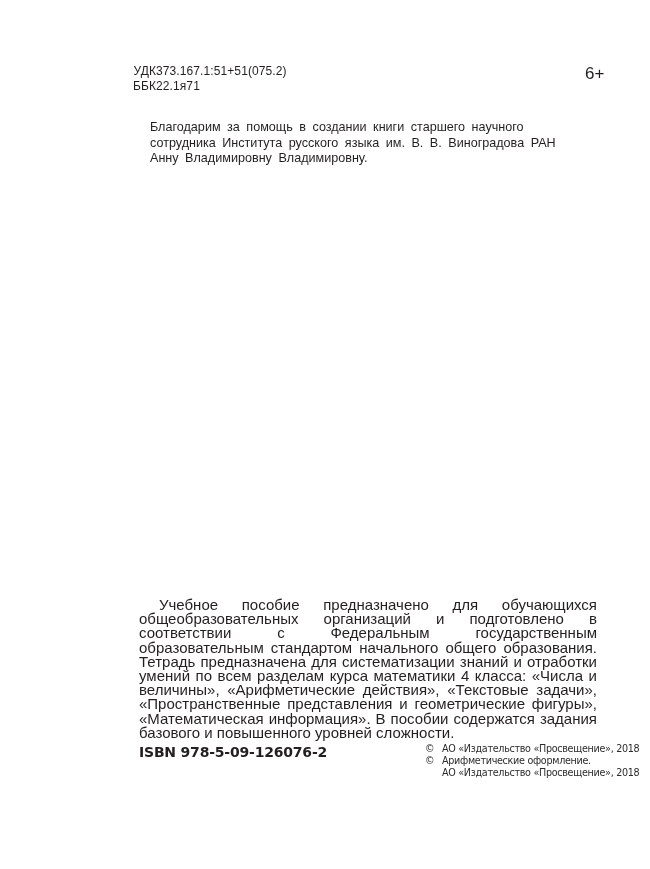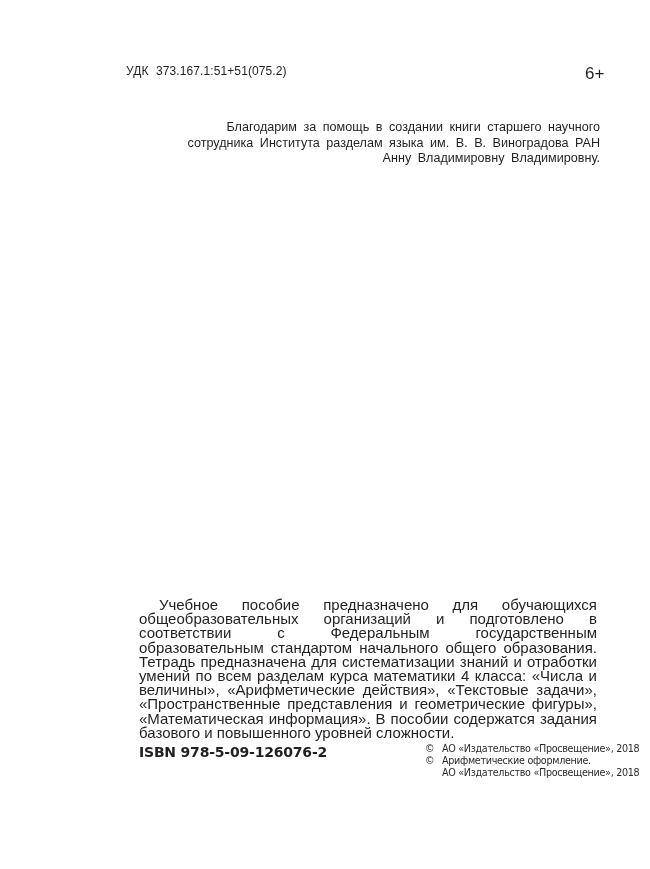--- a/index.html
+++ b/index.html
@@ -19,38 +19,39 @@
       position: absolute;
       left: 126px;
       top: 64px;
       font-size: 12px;
       line-height: 15px;
       letter-spacing: 0.1px;
     }
     .udk-row {
       display: flex;
       white-space: nowrap;
+      text-align: right;
     }
     .udk-key {
       width: 30px;
       display: inline-block;
     }
     .age-rating {
       position: absolute;
       left: 585px;
       top: 64px;
       font-size: 17px;
       line-height: 20px;
     }
     .thanks {
       position: absolute;
       left: 150px;
       top: 120px;
       width: 450px;
-      text-align: right;
+      text-align: left;
       font-size: 12.6px;
       line-height: 15.6px;
       word-spacing: 3px;
     }
     .annotation {
       position: absolute;
       left: 139px;
       top: 598px;
       width: 458px;
       font-size: 15px;
@@ -97,27 +98,31 @@
     }
   </style>
 </head>
 <body>
 
 <div class="udk-block">
   <div class="udk-row">
     <span class="udk-key">УДК</span>
     <span>373.167.1:51+51(075.2)</span>
   </div>
+  <div class="udk-row">
+    <span class="udk-key">ББК</span>
+    <span>22.1я71</span>
+  </div>
 </div>
 
 <div class="age-rating">6+</div>
 
 <div class="thanks">
   <div>Благодарим за помощь в создании книги старшего научного</div>
-  <div>сотрудника Института разделам языка им. В. В. Виноградова РАН</div>
+  <div>сотрудника Института русского языка им. В. В. Виноградова РАН</div>
   <div>Анну Владимировну Владимировну.</div>
 </div>
 
 <div class="annotation">
   <p>Учебное пособие предназначено для обучающихся общеобразовательных организаций и подготовлено в соответствии с Федеральным государственным образовательным стандартом начального общего образования. Тетрадь предназначена для систематизации знаний и отработки умений по всем разделам курса математики 4 класса: «Числа и величины», «Арифметические действия», «Текстовые задачи», «Пространственные представления и геометрические фигуры», «Математическая информация». В пособии содержатся задания базового и повышенного уровней сложности.</p>
 </div>
 
 <div class="isbn">ISBN 978-5-09-126076-2</div>
 
 <div class="copyright">

